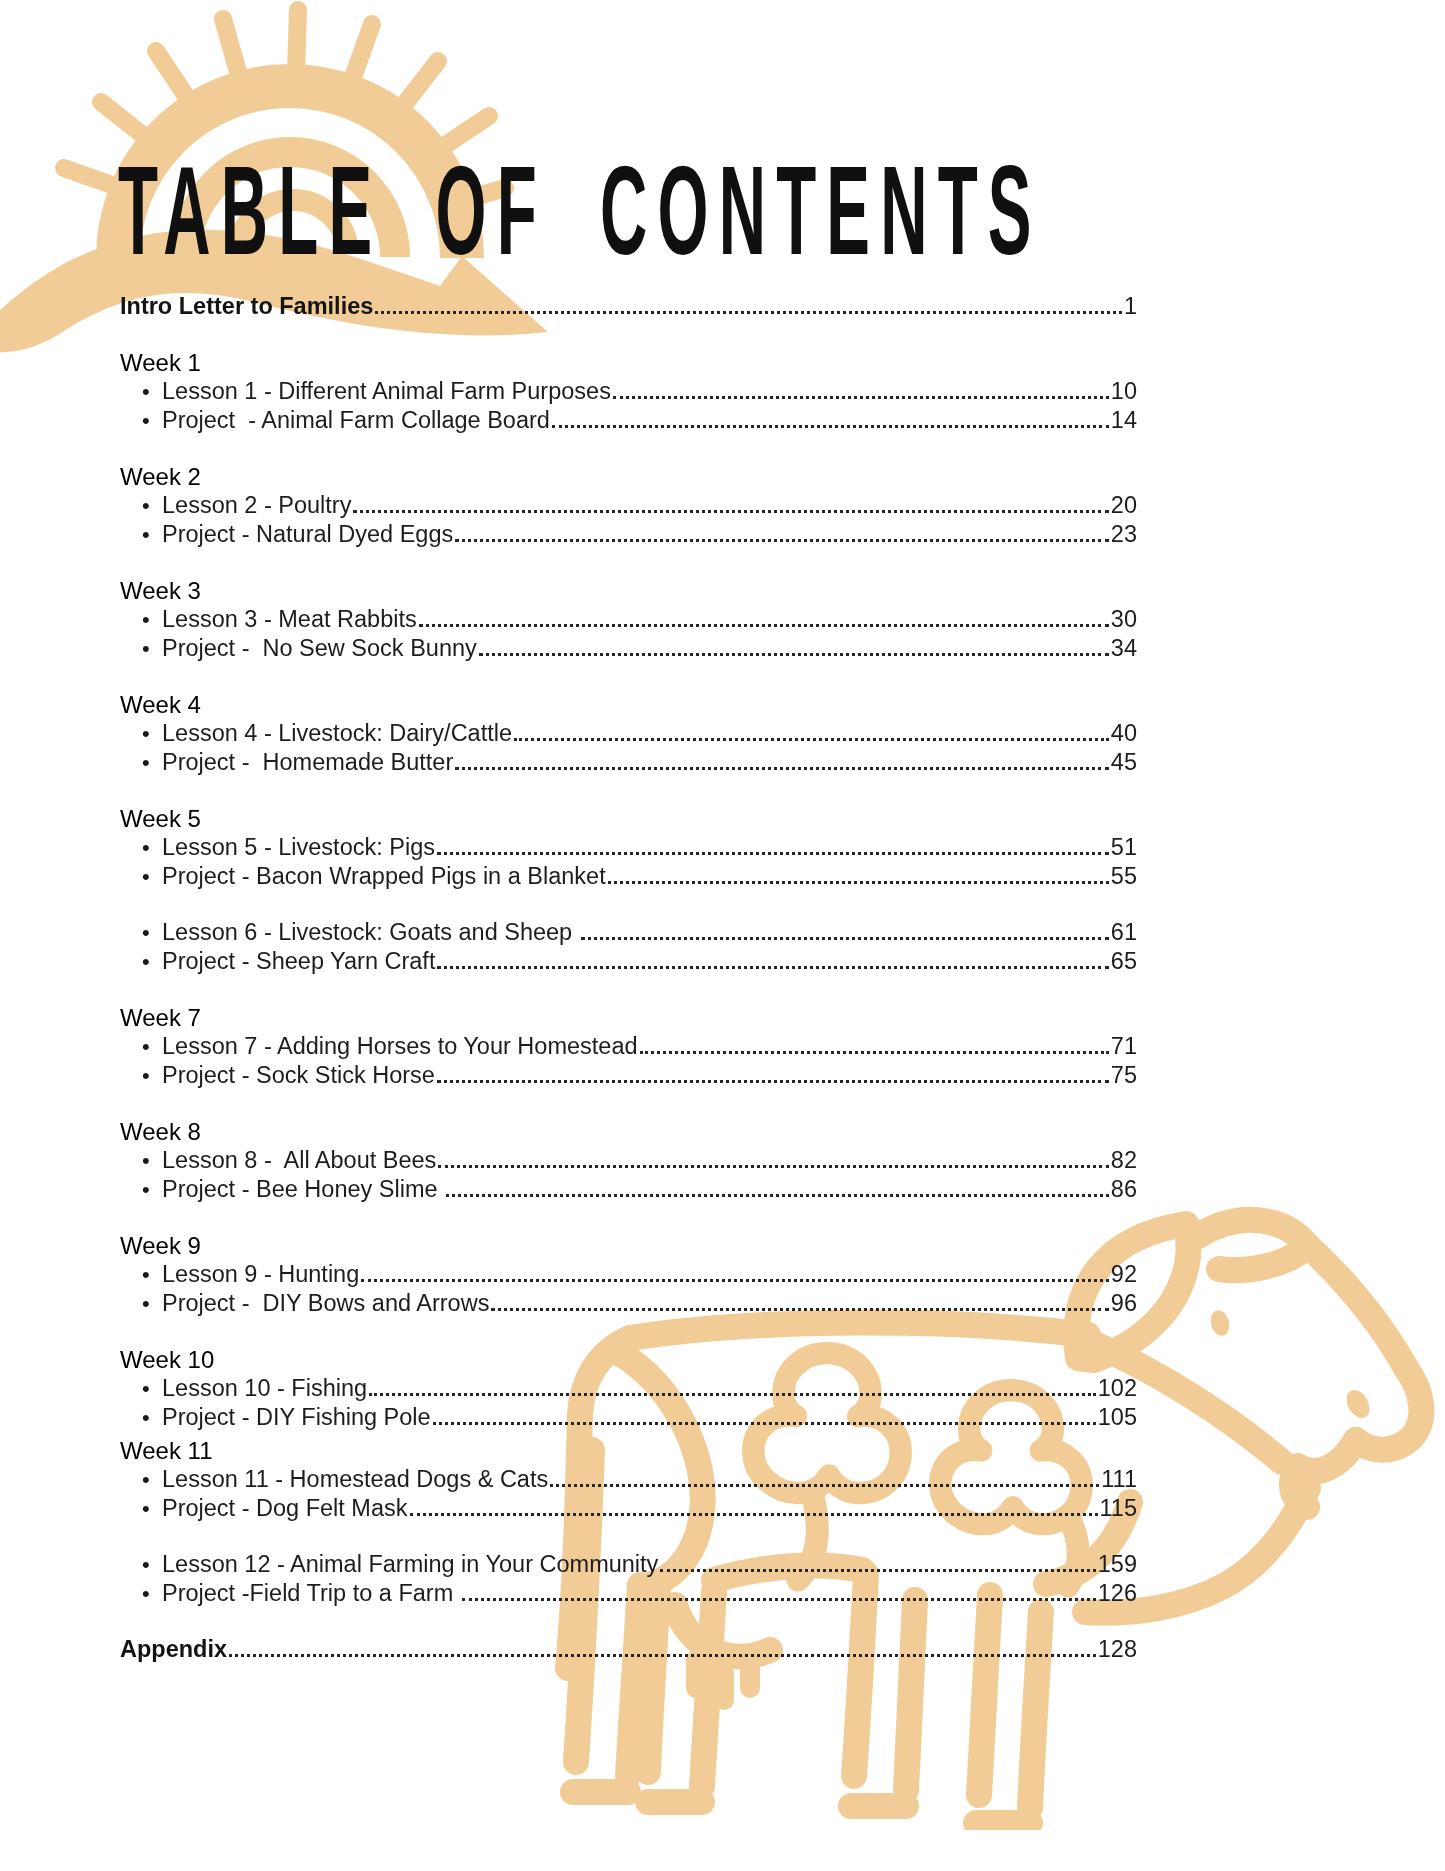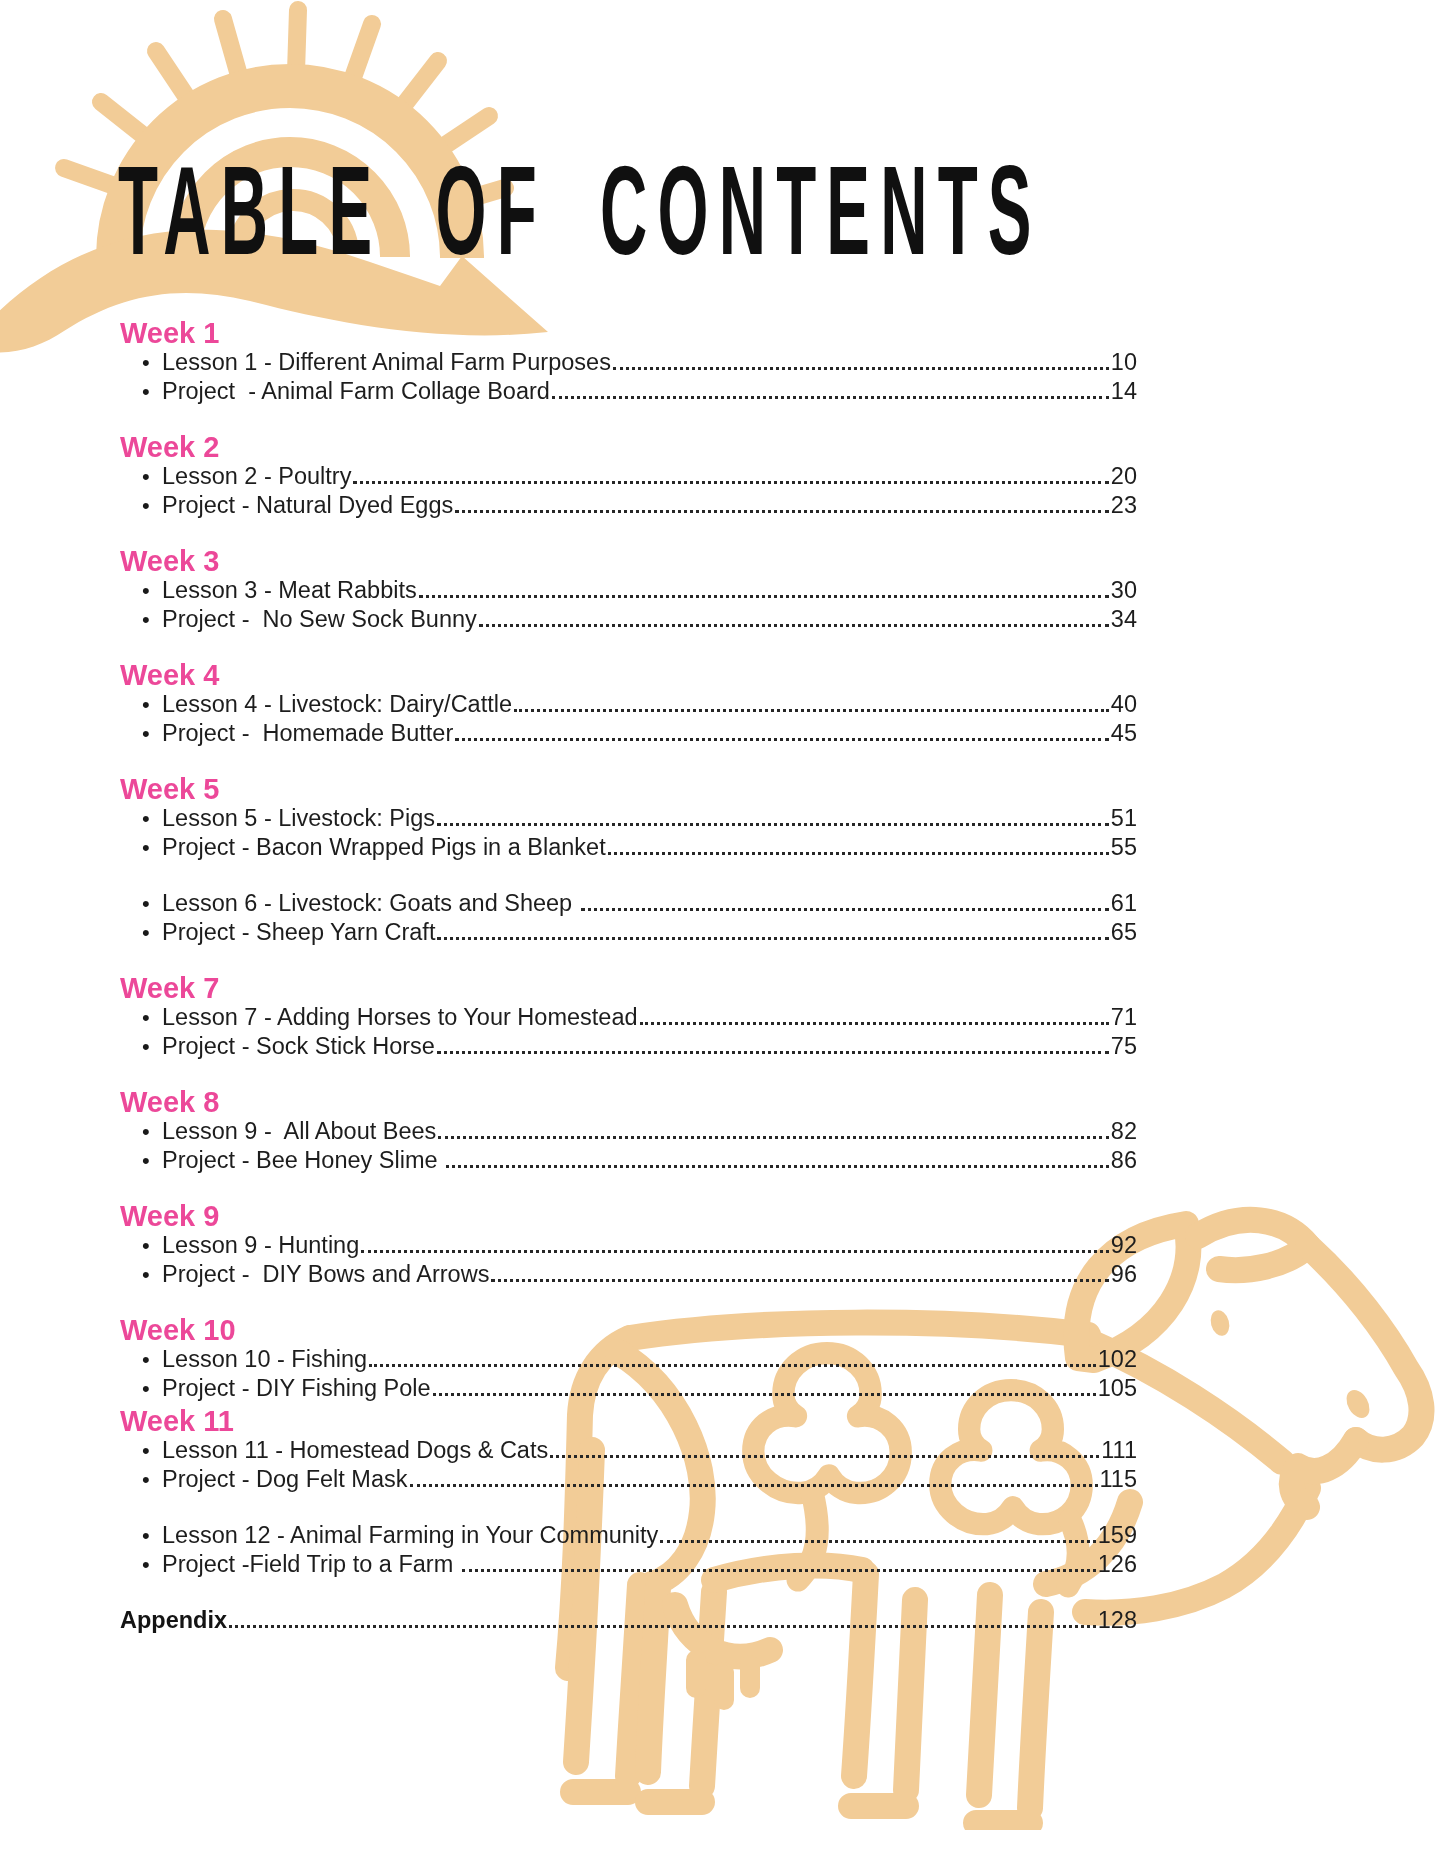--- a/index.html
+++ b/index.html
@@ -18,21 +18,21 @@
     letter-spacing:0.155em;word-spacing:0.38em;white-space:nowrap;
     transform:scaleX(0.52);transform-origin:0 0;
   }
   
   #toc{position:absolute;left:120px;top:292px;width:1017px;z-index:2;}
   .row{display:flex;align-items:baseline;height:29px;font-size:23.5px;line-height:29px;}
   .lbl{white-space:pre;}
   .b{font-weight:700;color:#141414;}
   .lead{flex:1;min-width:14px;margin:0 2px;border-bottom:3px dotted #262626;}
   .pg{font-weight:400;white-space:pre;}
-  .head{height:29px;font-size:29px;line-height:29px;font-weight:700;color:#ec4899;}
+  .head{height:29px;font-size:24px;line-height:29px;font-weight:400;color:#000000;}
   .blk{margin-top:27px;}
   .blk.tight{margin-top:4px;}
   .item{padding-left:22px;}
   .bullet{width:20px;flex:0 0 20px;font-size:22px;color:#1a1a1a;}
 </style>
 </head>
 <body>
 
 <svg id="sun-art" class="decor" width="580" height="360" viewBox="0 0 580 360" xmlns="http://www.w3.org/2000/svg">
   <g stroke="#F2CC97" fill="none">
@@ -102,20 +102,25 @@
   <g fill="#F2CC97" stroke="none">
     <ellipse cx="790" cy="303" rx="9" ry="13" transform="rotate(-15 790 303)"></ellipse>
     <ellipse cx="928" cy="384" rx="10" ry="15" transform="rotate(-30 928 384)"></ellipse>
   </g>
 </svg>
 
 <h1 id="page-title">TABLE OF CONTENTS</h1>
 
 <div id="toc">
 
+  <div class="row">
+    <span class="lbl b">Intro Letter to Families</span>
+    <span class="lead"></span>
+    <span class="pg">1</span>
+  </div>
 
   <div class="blk">
     <div class="head">Week 1</div>
     <div class="row item">
       <span class="bullet">•</span>
       <span class="lbl">Lesson 1 - Different Animal Farm Purposes</span>
       <span class="lead"></span>
       <span class="pg">10</span>
     </div>
     <div class="row item">
@@ -218,21 +223,21 @@
       <span class="lbl">Project - Sock Stick Horse</span>
       <span class="lead"></span>
       <span class="pg">75</span>
     </div>
   </div>
 
   <div class="blk">
     <div class="head">Week 8</div>
     <div class="row item">
       <span class="bullet">•</span>
-      <span class="lbl">Lesson 9 -  All About Bees</span>
+      <span class="lbl">Lesson 8 -  All About Bees</span>
       <span class="lead"></span>
       <span class="pg">82</span>
     </div>
     <div class="row item">
       <span class="bullet">•</span>
       <span class="lbl">Project - Bee Honey Slime </span>
       <span class="lead"></span>
       <span class="pg">86</span>
     </div>
   </div>

